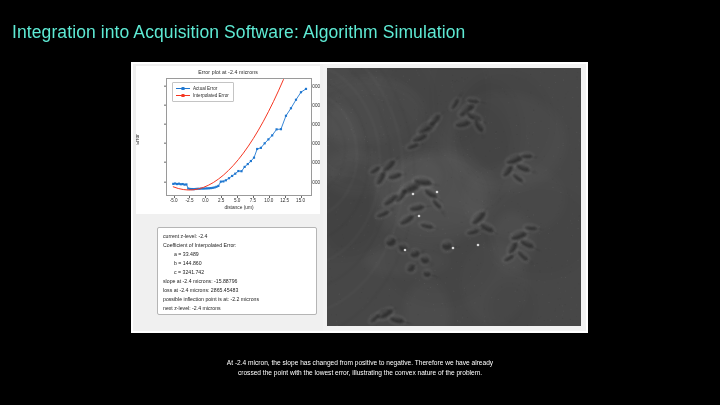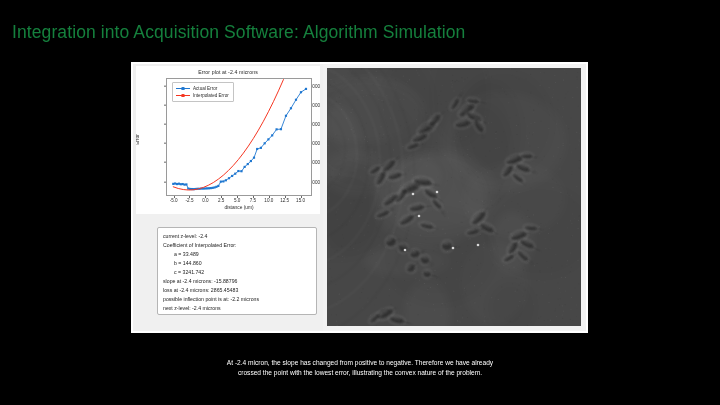--- a/index.html
+++ b/index.html
@@ -14,21 +14,21 @@
     font-family: "Liberation Sans", sans-serif;
     position: relative;
   }
 
   
   #slide-title {
     position: absolute;
     left: 12px;
     top: 21px;
     width: 690px;
-    color: #15803d;
+    color: #5eead4;
     font-size: 17.5px;
     font-weight: 400;
     letter-spacing: 0.1px;
     line-height: 22px;
     white-space: nowrap;
   }
 
   
   #app-window {
     position: absolute;

